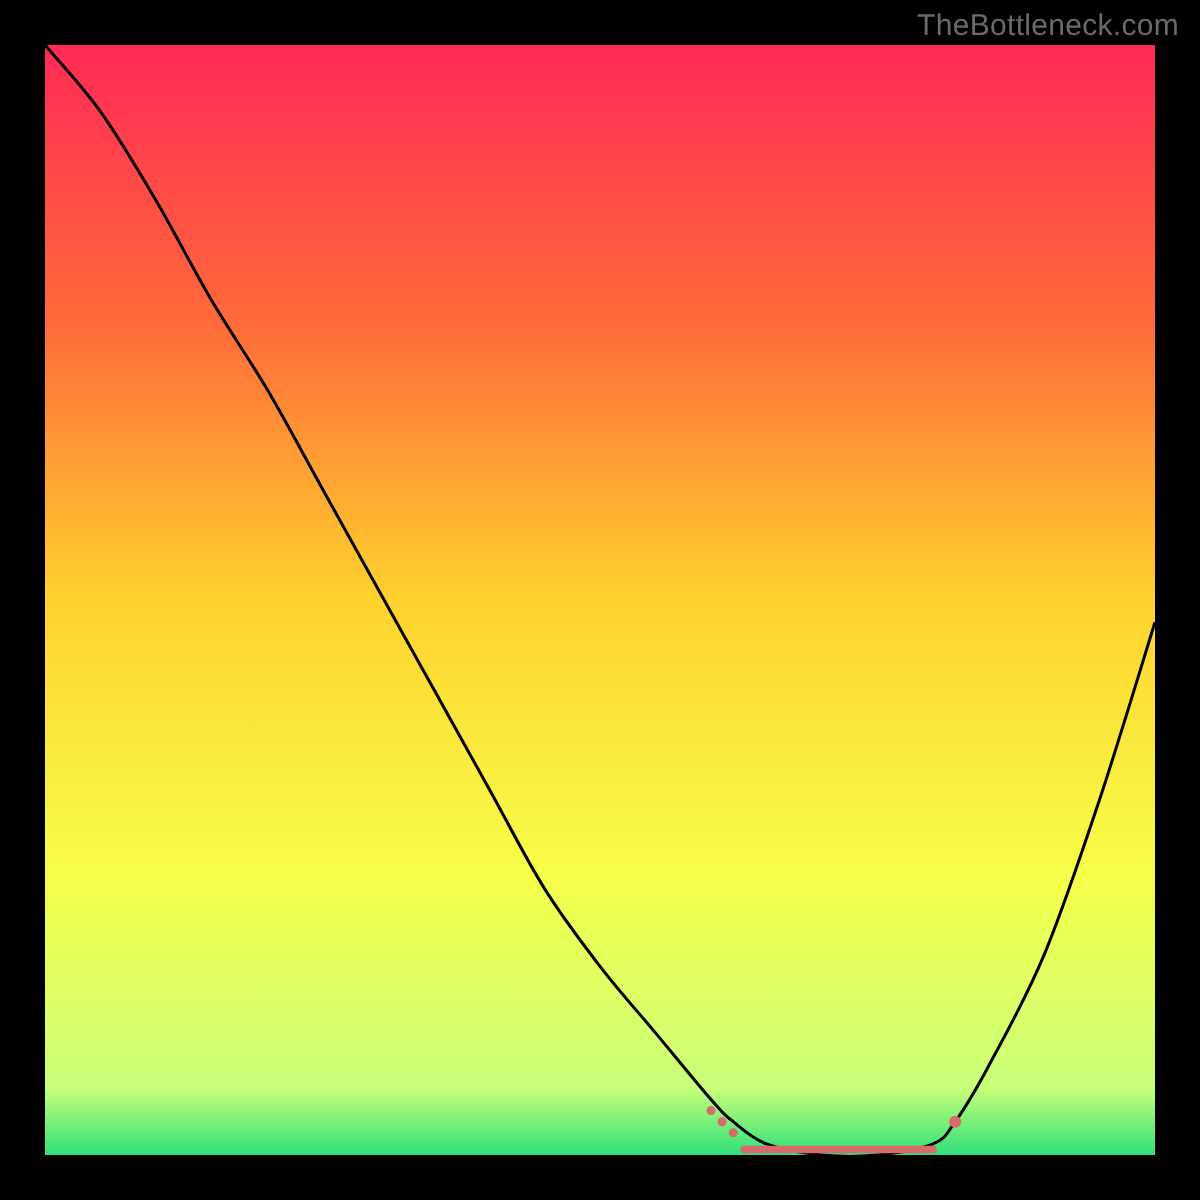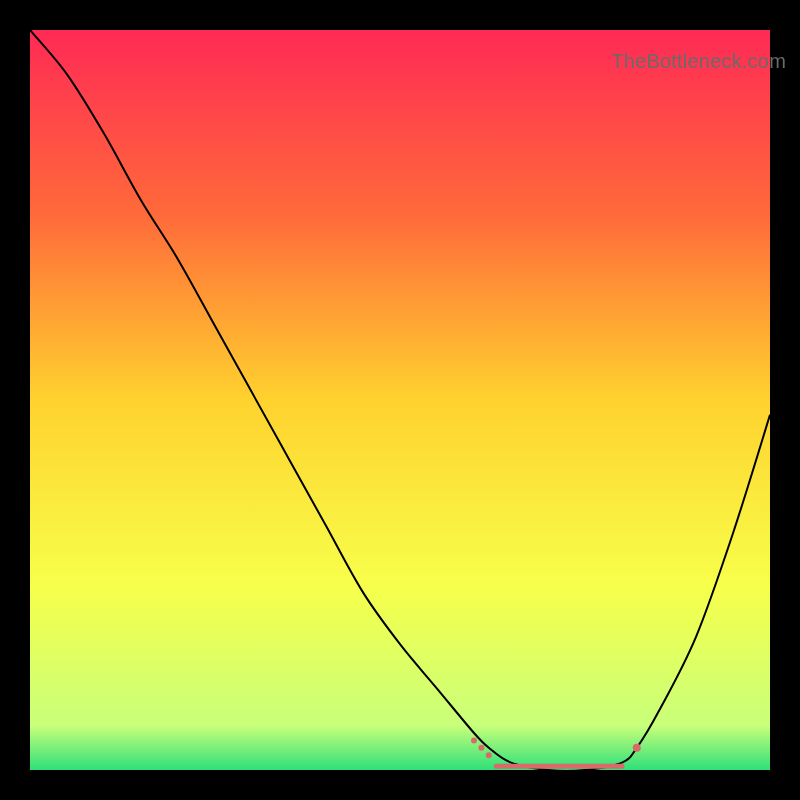--- a/index.html
+++ b/index.html
@@ -13,21 +13,20 @@
   }
   .watermark {
     position: absolute;
     top: 6px;
     right: 14px;
     color: #6a6a6a;
     font-size: 20px;
     font-weight: 500;
     letter-spacing: 0.2px;
     z-index: 10;
-    margin-top: 44px;
   }
   .plot-area {
     position: absolute;
     left: 30px;
     top: 30px;
     width: 740px;
     height: 740px;
     overflow: hidden;
   }
   .plot-area svg {

